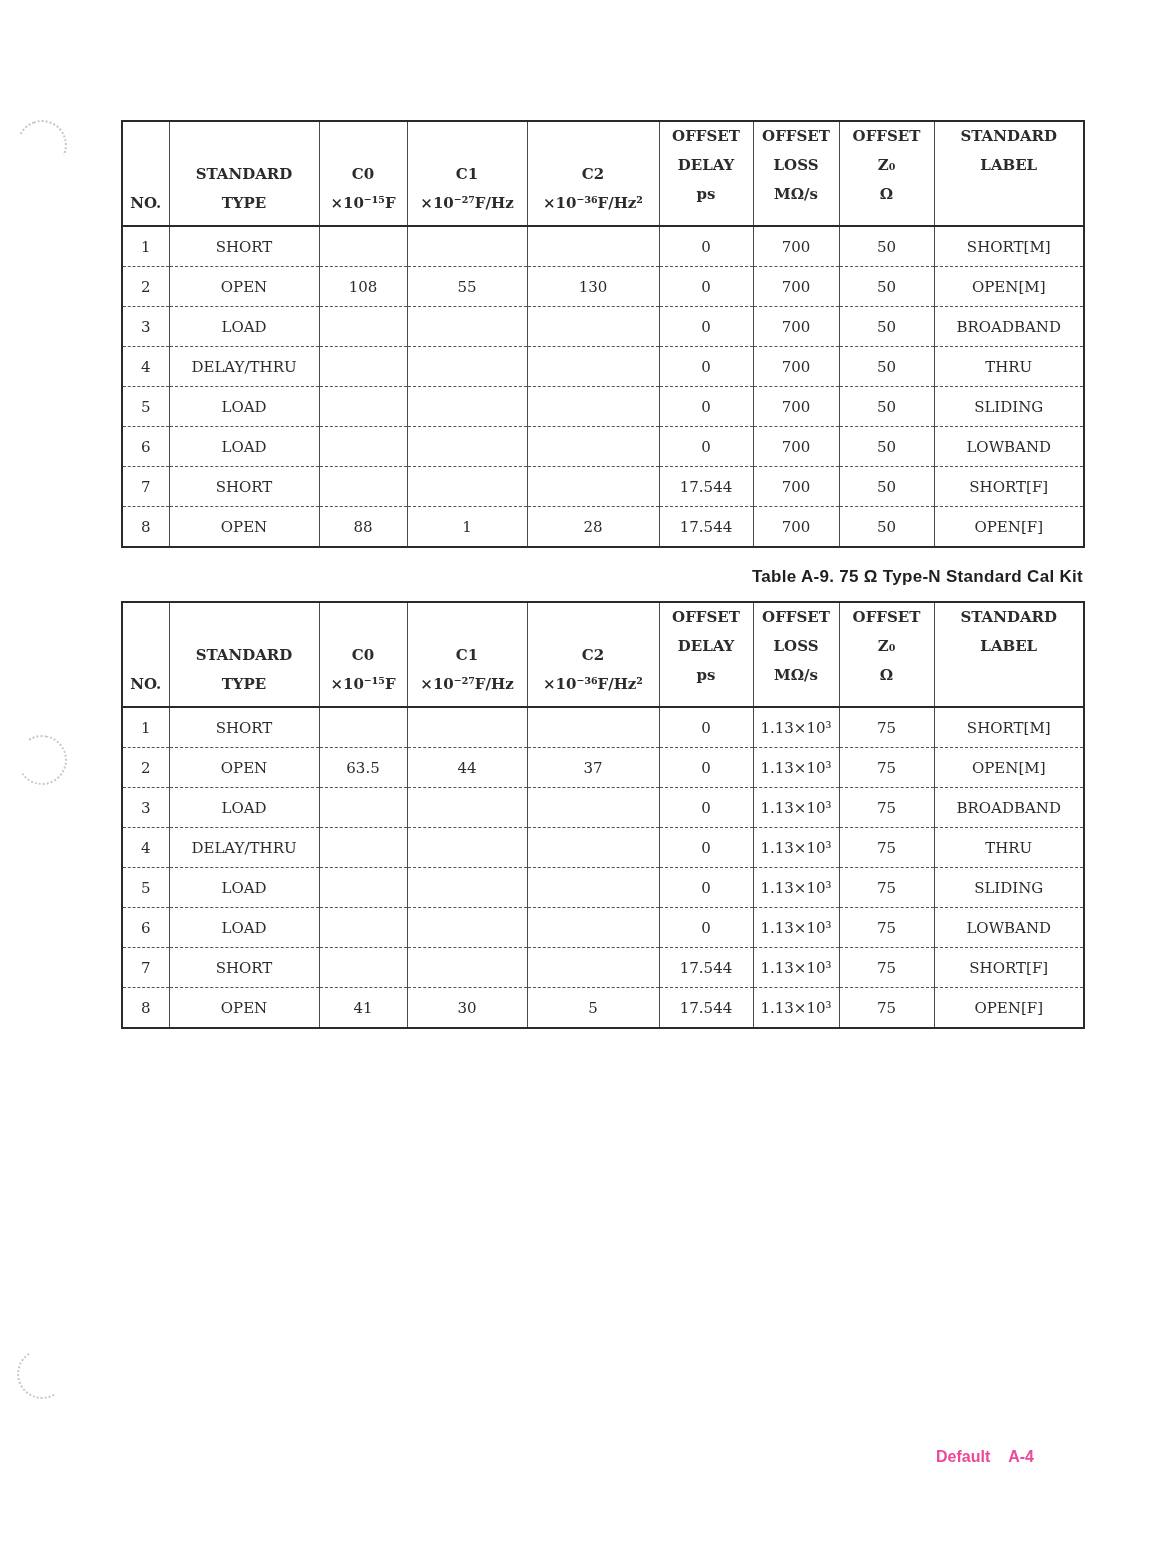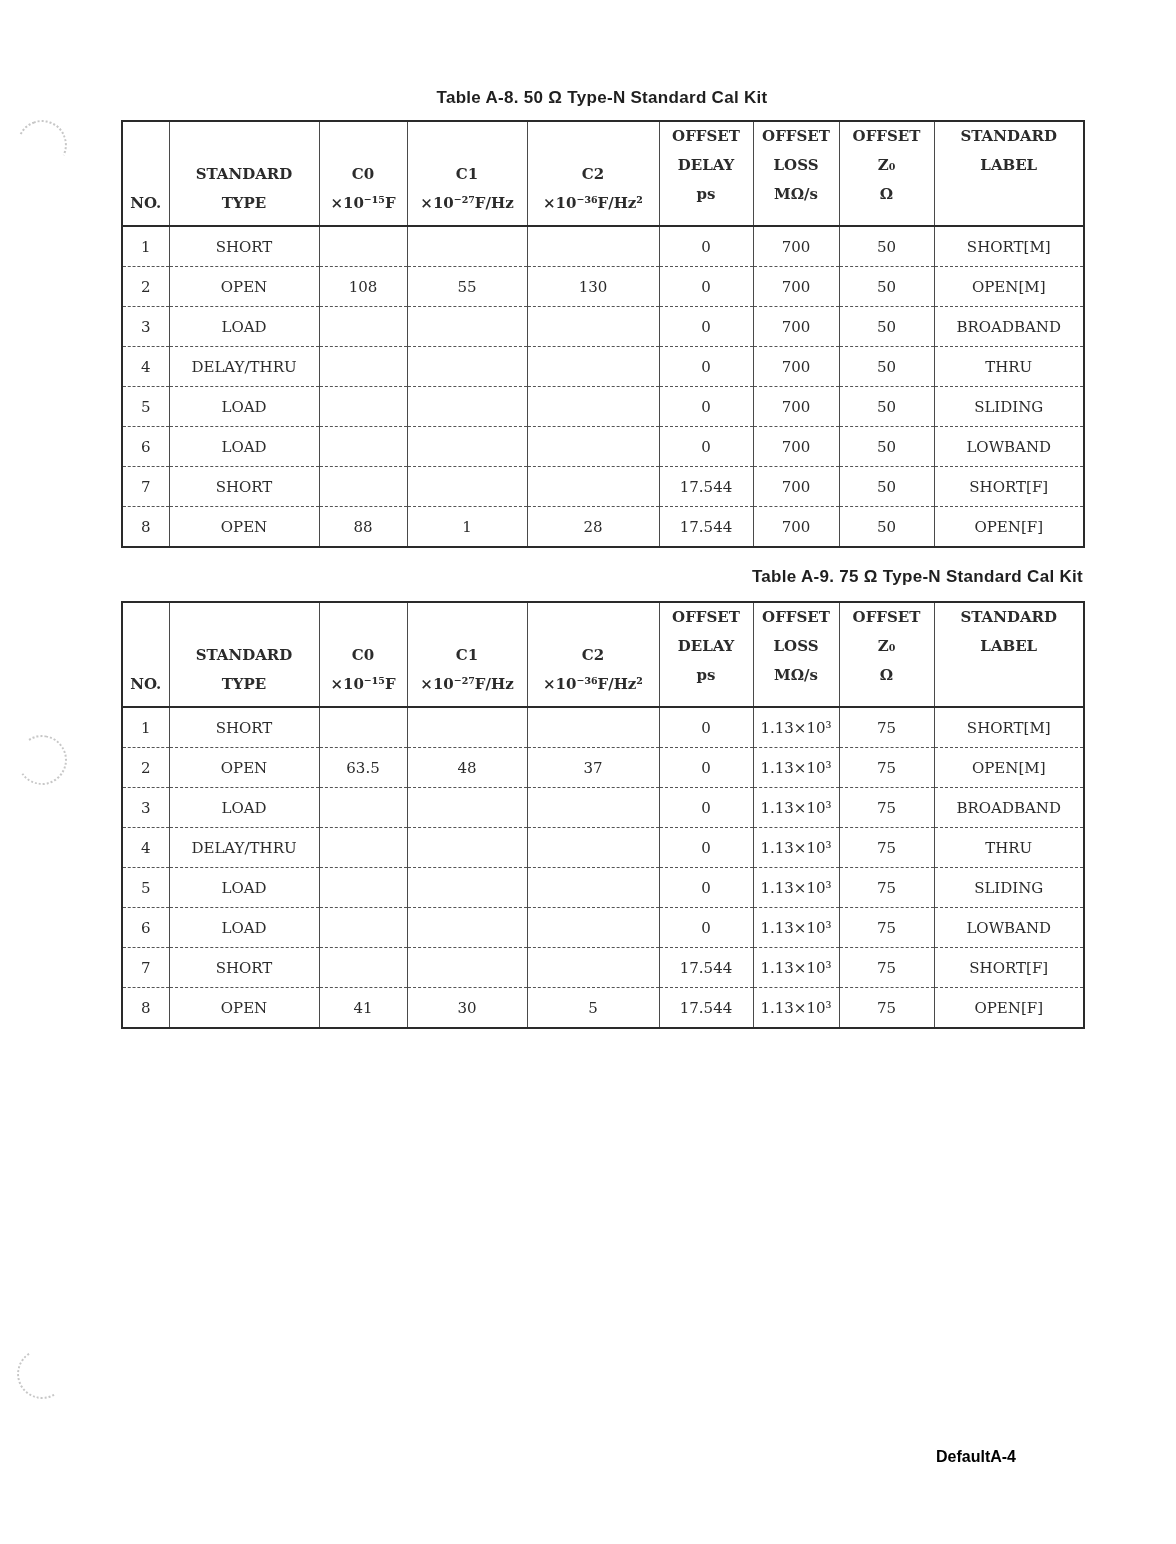--- a/index.html
+++ b/index.html
@@ -55,35 +55,34 @@
     width:46px; height:46px;
     border-radius:50%;
     border:2px dotted #9a9a9a;
     opacity:0.55;
   }
   #hole-1 { left:17px; top:120px; border-bottom-color:transparent; border-left-color:transparent; transform:rotate(-20deg); }
   #hole-2 { left:17px; top:735px; border-left-color:transparent; transform:rotate(10deg); }
   #hole-3 { left:17px; top:1349px; border-top-color:transparent; border-right-color:transparent; transform:rotate(15deg); }
   .page-footer {
     position:absolute; top:1448px; left:936px;
-    display:flex; 
+    display:flex; gap:18px;
     font-family:"Liberation Sans", sans-serif;
-    font-weight:bold; font-size:16px; color:#000000;
+    font-weight:bold; font-size:16px; color:#ec4899;
   }
 </style>
 </head>
 <body>
 
 <div class="page">
 
   <span class="punch-hole" id="hole-1"></span>
   <span class="punch-hole" id="hole-2"></span>
   <span class="punch-hole" id="hole-3"></span>
 
-  <div class="tbl-title" id="title-1">Table A-8. 50 Ω Type-N Standard Cal Kit</div>
 
   <table class="cal-table" id="table-1">
     <colgroup>
       <col style="width:47px">
         <col style="width:150px">
         <col style="width:88px">
       <col style="width:120px">
         <col style="width:132px">
         <col style="width:94px">
       <col style="width:86px">
@@ -289,21 +288,21 @@
           <td></td>
           <td>0</td>
           <td>1.13×10³</td>
           <td>75</td>
           <td>SHORT[M]</td>
         </tr>
         <tr>
           <td>2</td>
           <td>OPEN</td>
           <td>63.5</td>
-          <td>48</td>
+          <td>44</td>
           <td>37</td>
           <td>0</td>
           <td>1.13×10³</td>
           <td>75</td>
           <td>OPEN[M]</td>
         </tr>
         <tr>
           <td>3</td>
           <td>LOAD</td>
           <td></td>

